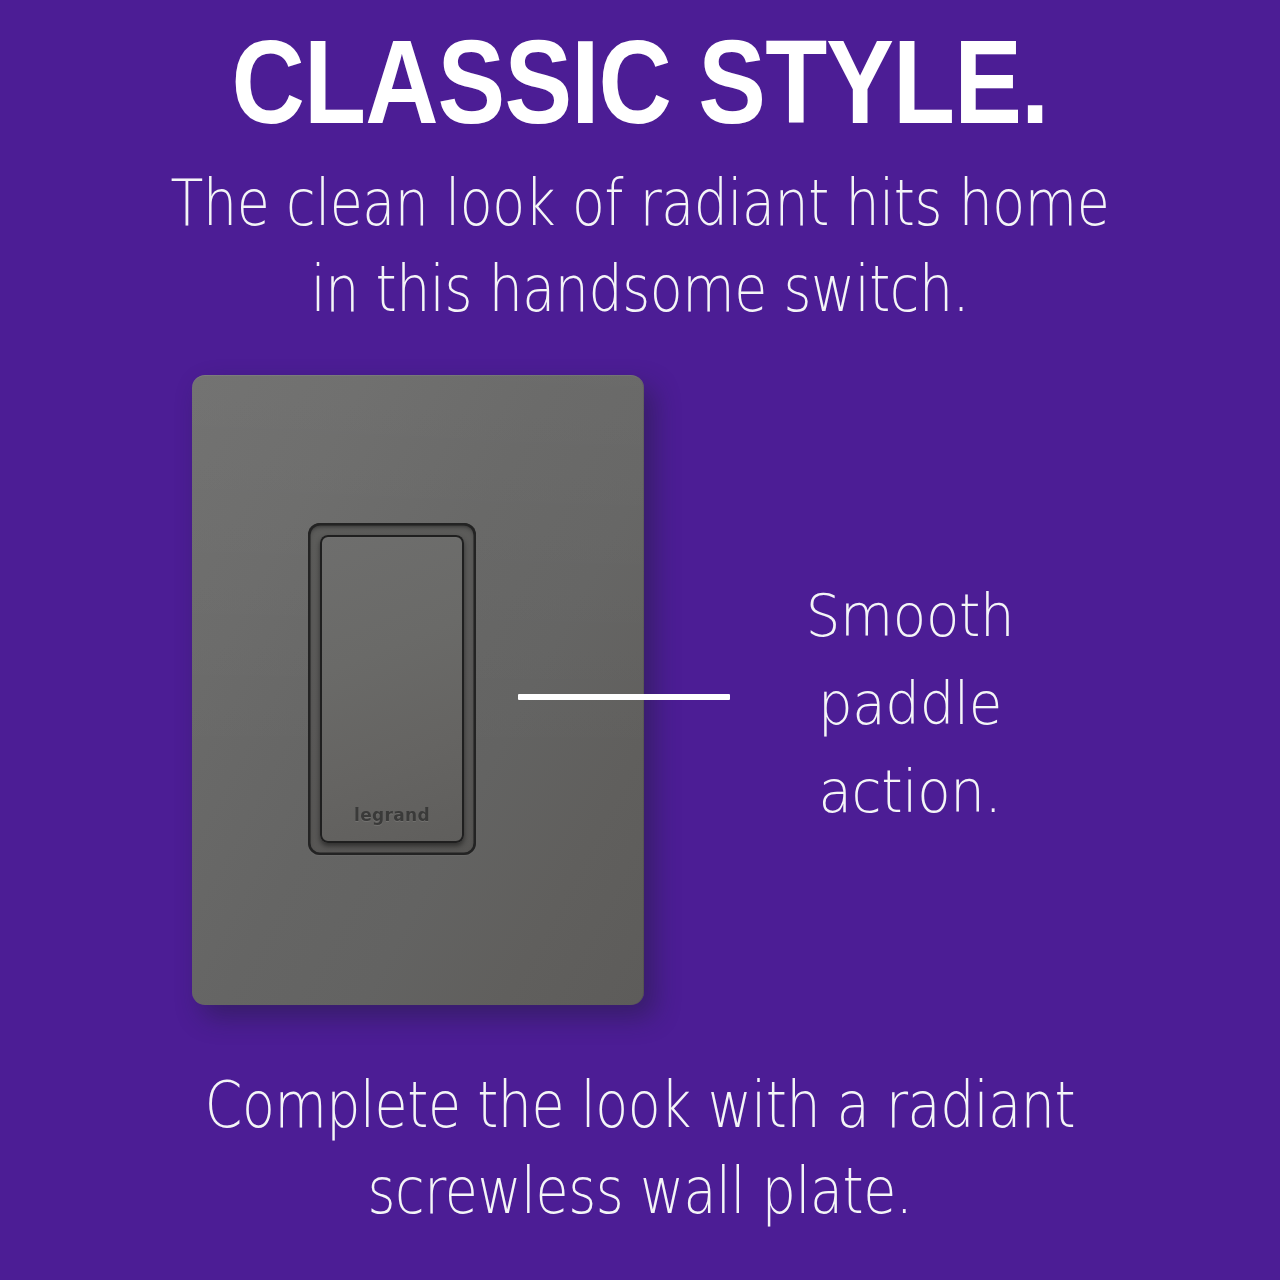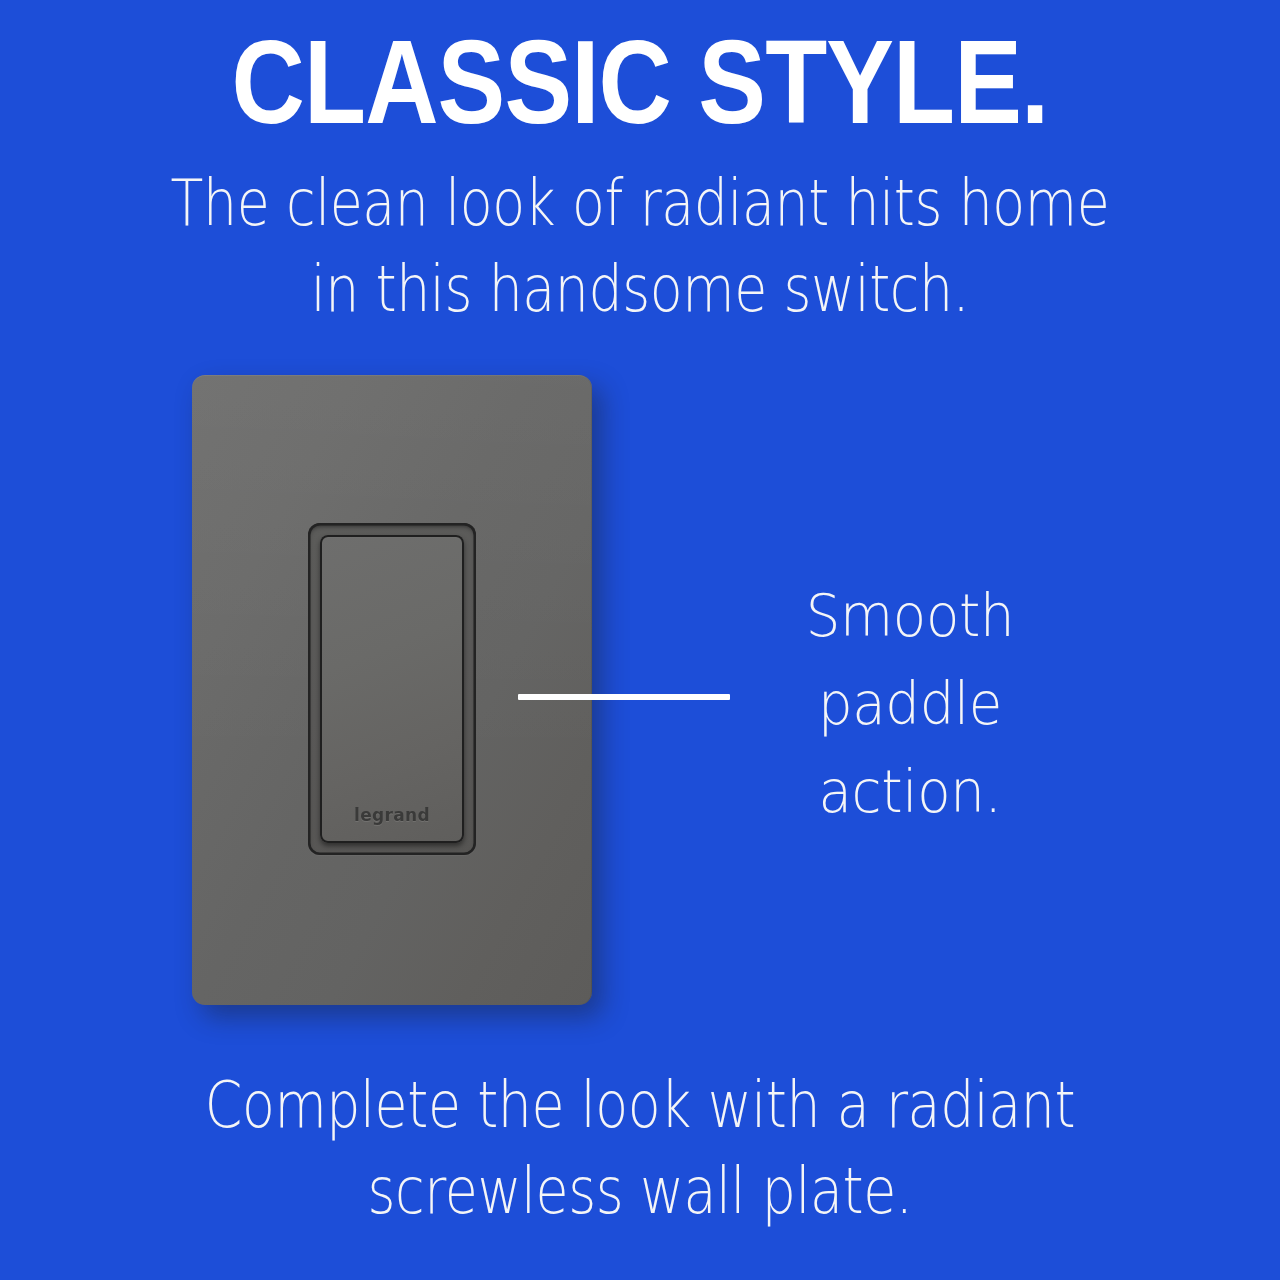--- a/index.html
+++ b/index.html
@@ -4,21 +4,21 @@
 <style>
   html, body {
     margin: 0;
     padding: 0;
     background: #464e63;
   }
   #stage {
     position: relative;
     width: 1280px;
     height: 1280px;
-    background: #1d4ed8;
+    background: #4c1d95;
     overflow: hidden;
     font-family: "Liberation Sans", sans-serif;
     text-decoration: underline;
     -webkit-font-smoothing: antialiased;
   }
 
   
   .headline {
     position: absolute;
     left: 0;
@@ -52,21 +52,21 @@
     transform: scaleX(0.84);
     transform-origin: 50% 50%;
   }
   .subtitle .ln { display: block; }
 
   
   .product-shot {
     position: absolute;
     left: 192px;
     top: 375px;
-    width: 400px;
+    width: 452px;
     height: 630px;
   }
   .wall-plate {
     position: absolute;
     inset: 0;
     border-radius: 13px;
     background:
       linear-gradient(118deg,
         #6d6d6c 0%,
         #6a6a69 22%,

